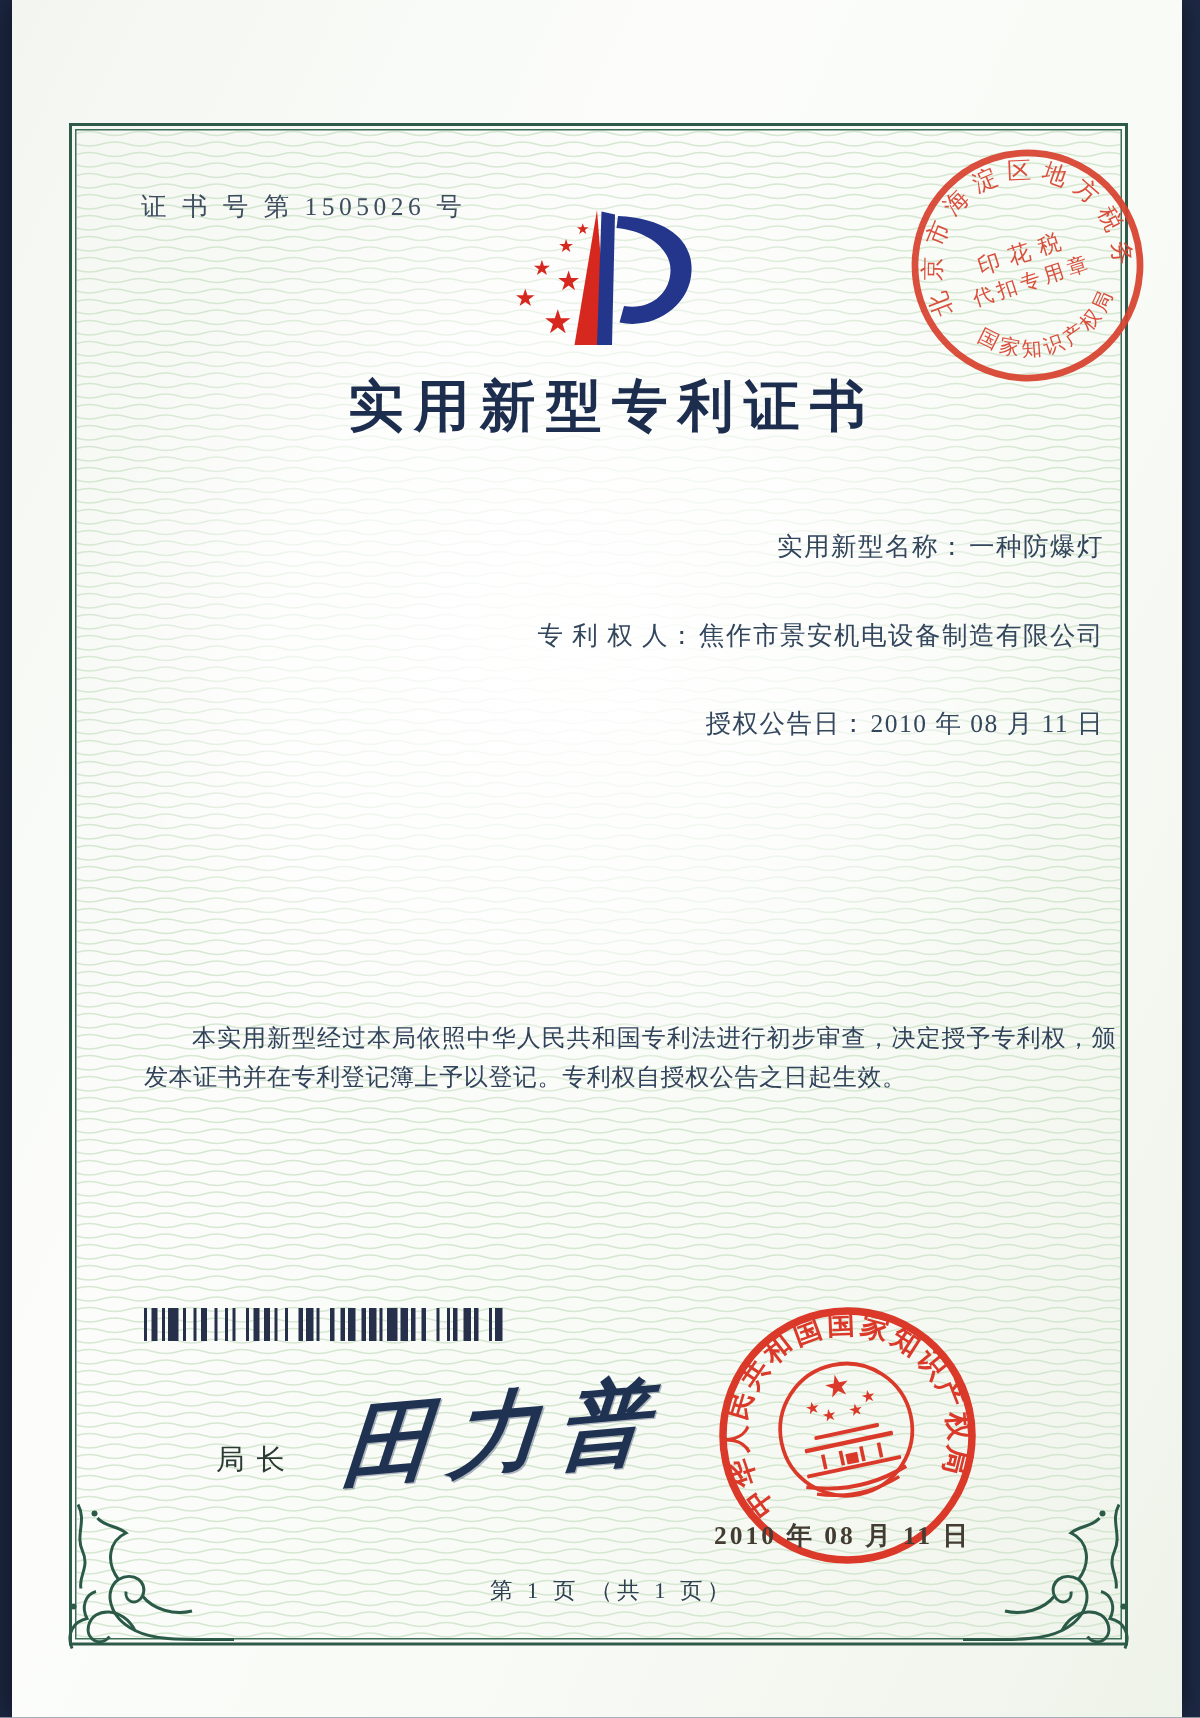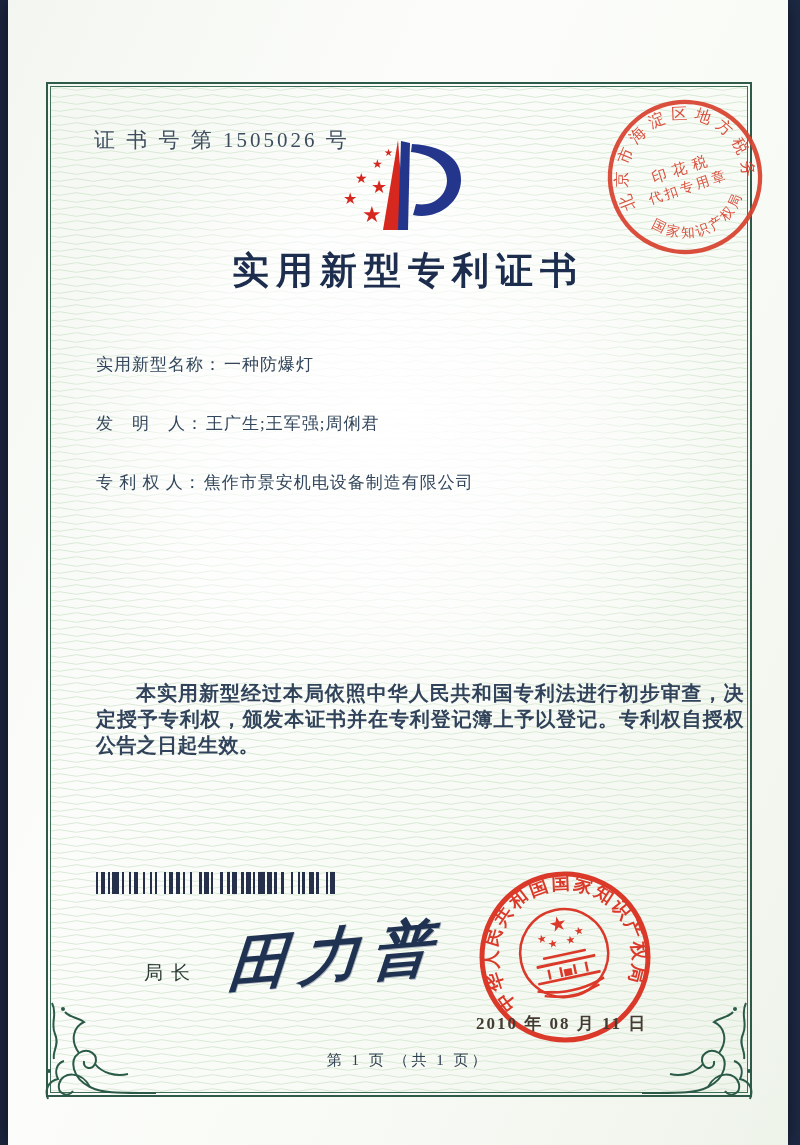--- a/index.html
+++ b/index.html
@@ -23,30 +23,30 @@
   .wash{
     position:absolute;inset:3px;
     background:radial-gradient(ellipse 62% 42% at 48% 34%,rgba(255,255,255,.95) 0%,rgba(255,255,255,.6) 48%,rgba(255,255,255,0) 78%);
   }
   .corner{position:absolute;bottom:-6px;width:118px;height:100px;}
   .corner.left{left:-8px;}
   .corner.right{right:-8px;transform:scaleX(-1);}
   .corner path{fill:none;stroke:#2b5b48;stroke-width:2;}
   .corner .dot{fill:#2b5b48;stroke:none;}
 
-  .cert-no{position:absolute;left:86px;top:126px;font-size:21px;letter-spacing:3px;color:#3d4d5e;}
+  .cert-no{position:absolute;left:86px;top:126px;font-size:17px;letter-spacing:3px;color:#3d4d5e;}
   .doc-title{
     position:absolute;left:0;top:246px;width:800px;text-align:center;
     font-size:37px;font-weight:700;letter-spacing:7px;color:#1d2d4e;
   }
   .fields{position:absolute;left:88px;top:352px;width:640px;}
-  .field{line-height:25px;margin-bottom:34px;font-size:17px;color:#33465c;letter-spacing:1px;white-space:nowrap;}
+  .field{line-height:25px;margin-bottom:34px;font-size:17px;color:#33465c;letter-spacing:1px;white-space:nowrap;text-align:right;}
   .field .val{margin-left:2px;}
   .paragraphs{position:absolute;left:88px;top:680px;width:648px;}
-  .paragraphs p{margin:0;font-size:20px;line-height:26px;color:#31435a;text-align:justify;text-indent:2em;letter-spacing:.4px;font-weight:bold;}
+  .paragraphs p{margin:0;font-size:16px;line-height:26px;color:#31435a;text-align:justify;text-indent:2em;letter-spacing:.4px;}
 
   .barcode{position:absolute;left:88px;top:872px;height:22px;display:flex;}
   .barcode div{height:100%;}
   .barcode .bar{background:#26304a;}
 
   .sig-label{position:absolute;left:136px;top:960px;font-size:19px;letter-spacing:8px;color:#2b3b34;}
   .sig-name{
     position:absolute;left:220px;top:916px;font-size:60px;font-weight:700;font-style:italic;
     color:#203252;letter-spacing:12px;transform:rotate(-5deg) skewX(-10deg);
     text-shadow:1px 1px 0 rgba(32,50,82,.35);white-space:nowrap;
@@ -269,24 +269,24 @@
     </g>
   </svg>
 
   <div class="doc-title">实用新型专利证书</div>
 
   <div class="fields">
     <div class="field">
       <span class="lbl">实用新型名称：</span><span class="val">一种防爆灯</span>
     </div>
     <div class="field">
-      <span class="lbl">发　明　人：</span><span class="val">王广生;王军强;周俐君</span>
+      <span class="lbl">专 利 权 人：</span><span class="val">焦作市景安机电设备制造有限公司</span>
     </div>
     <div class="field">
-      <span class="lbl">专 利 权 人：</span><span class="val">焦作市景安机电设备制造有限公司</span>
+      <span class="lbl">授权公告日：</span><span class="val">2010 年 08 月 11 日</span>
     </div>
   </div>
 
   <div class="paragraphs">
     <p>本实用新型经过本局依照中华人民共和国专利法进行初步审查，决定授予专利权，颁发本证书并在专利登记簿上予以登记。专利权自授权公告之日起生效。</p>
   </div>
 
   <div class="barcode">
       <div class="bar" style="width: 2.34951px;"></div>
       <div style="width: 2.34951px;"></div>

